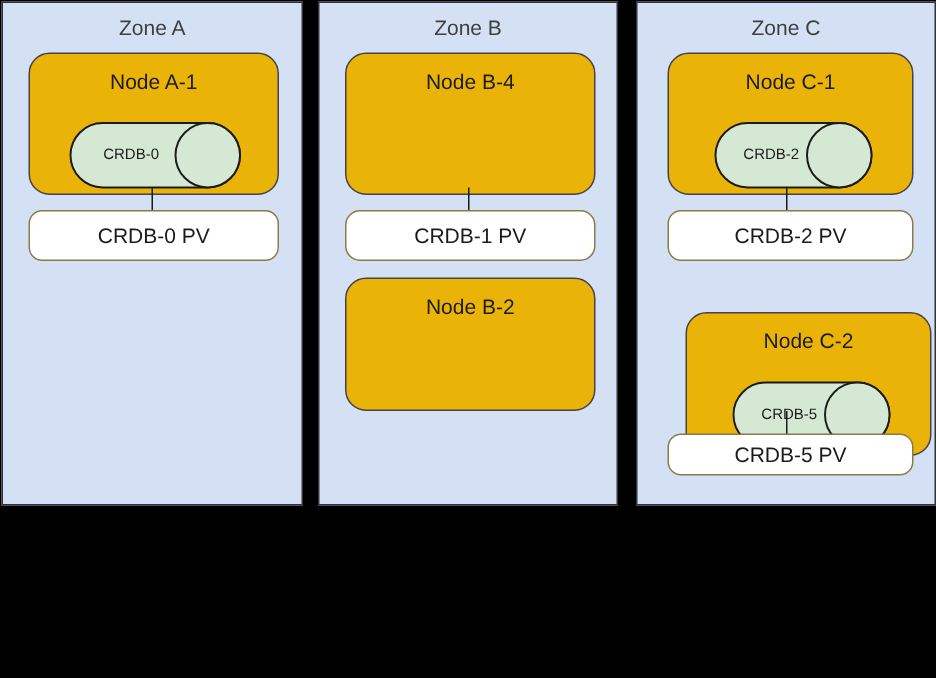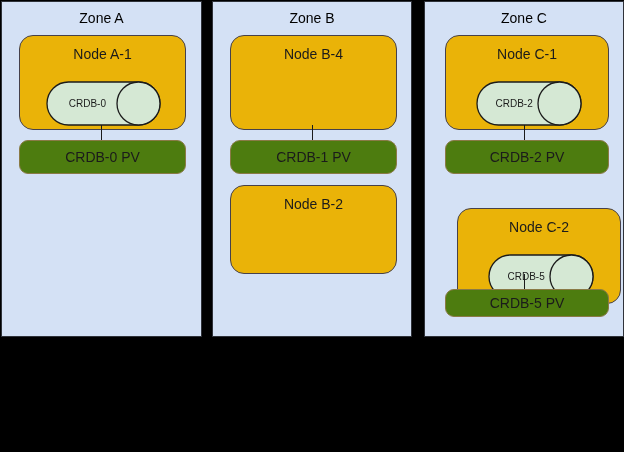--- a/index.html
+++ b/index.html
@@ -21,21 +21,21 @@
     border: 1px solid #2f3239;
     box-sizing: border-box;
   }
   .zone-title {
     position: absolute;
     top: 7px;
     left: 0;
     right: 0;
     text-align: center;
     font-size: 14px;
-    color: #000000;
+    color: #404040;
     line-height: 18px;
   }
   .node {
     position: absolute;
     background: #eab308;
     border: 1px solid #46414b;
     border-radius: 14px;
     box-sizing: border-box;
   }
   .node-title {
@@ -43,21 +43,21 @@
     top: 9px;
     left: 0;
     right: 0;
     text-align: center;
     font-size: 14px;
     color: #1b1b1b;
     line-height: 18px;
   }
   .pv {
     position: absolute;
-    background: #4d7c0f;
+    background: #ffffff;
     border: 1px solid #8a7a46;
     border-radius: 9px;
     box-sizing: border-box;
     display: flex;
     align-items: center;
     justify-content: center;
   }
   .pv-label {
     font-size: 14px;
     color: #1b1b1b;

